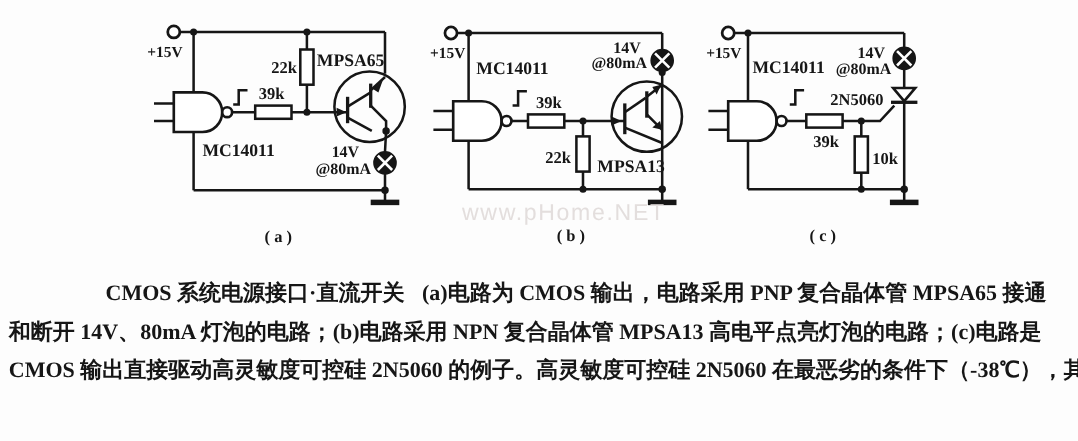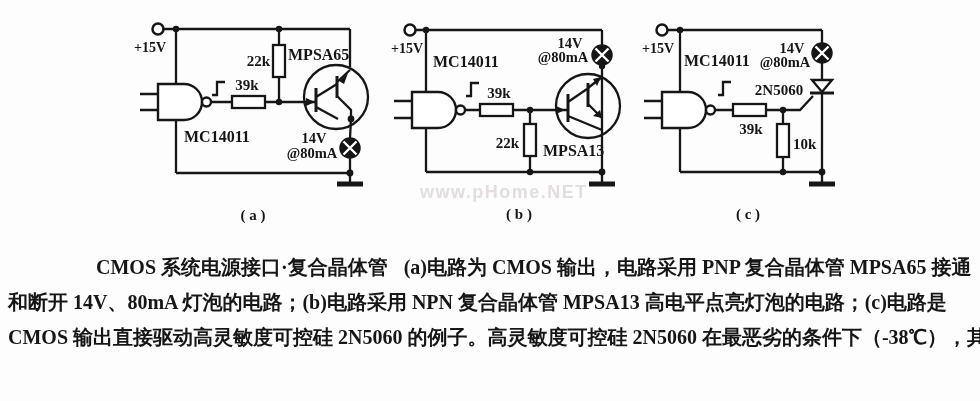--- a/index.html
+++ b/index.html
@@ -17,21 +17,21 @@
   svg .term{fill:#ffffff;stroke:#161616;stroke-width:2.5;}
   svg .lamp{fill:#161616;stroke:#161616;stroke-width:1.5;}
   svg .lx{stroke:#ffffff;stroke-width:2.4;fill:none;}
   svg .gate{fill:#ffffff;stroke:#161616;stroke-width:2.4;}
   svg .tri{fill:#ffffff;stroke:#161616;stroke-width:2.4;}
   svg text{fill:#161616;font-family:"Liberation Serif",serif;font-weight:bold;}
   .t14{font-size:14px;} .t145{font-size:14.5px;} .t15{font-size:15px;} .t16{font-size:16px;}
   .mid{text-anchor:middle;} .end{text-anchor:end;}
   .watermark{
     position:absolute;left:420px;top:182px;
-    font-family:"Liberation Sans",sans-serif;font-size:18px;font-weight:bold;
+    font-family:"Liberation Sans",sans-serif;font-size:21px;font-weight:normal;
     color:#e3dedd;letter-spacing:1.5px;user-select:none;
   }
   .caption{
     position:absolute;left:8px;top:250px;width:966px;
     font-size:20px;line-height:35px;color:#161616;font-weight:bold;
   }
   .cap-line{white-space:nowrap;}
   .cap-line.first{padding-left:88px;}
   .cap-title{margin-right:16px;}
 </style>
@@ -214,17 +214,17 @@
       <circle class="dot" cx="822" cy="172" r="3.4"></circle>
     </g>
     <text class="t15 mid" x="748" y="219">( c )</text>
   </g>
 </svg>
 
 <div class="watermark">www.pHome.NET</div>
 
 <div class="caption">
   <div class="cap-line first">
-    <span class="cap-title">CMOS 系统电源接口·复合晶体管</span><span>(a)电路为 CMOS 输出，电路采用 PNP 复合晶体管 MPSA65 接通</span>
+    <span class="cap-title">CMOS 系统电源接口·直流开关</span><span>(a)电路为 CMOS 输出，电路采用 PNP 复合晶体管 MPSA65 接通</span>
   </div>
   <div class="cap-line">和断开 14V、80mA 灯泡的电路；(b)电路采用 NPN 复合晶体管 MPSA13 高电平点亮灯泡的电路；(c)电路是</div>
   <div class="cap-line">CMOS 输出直接驱动高灵敏度可控硅 2N5060 的例子。高灵敏度可控硅 2N5060 在最恶劣的条件下（-38℃），其</div>
 </div>
 
 </body></html>

